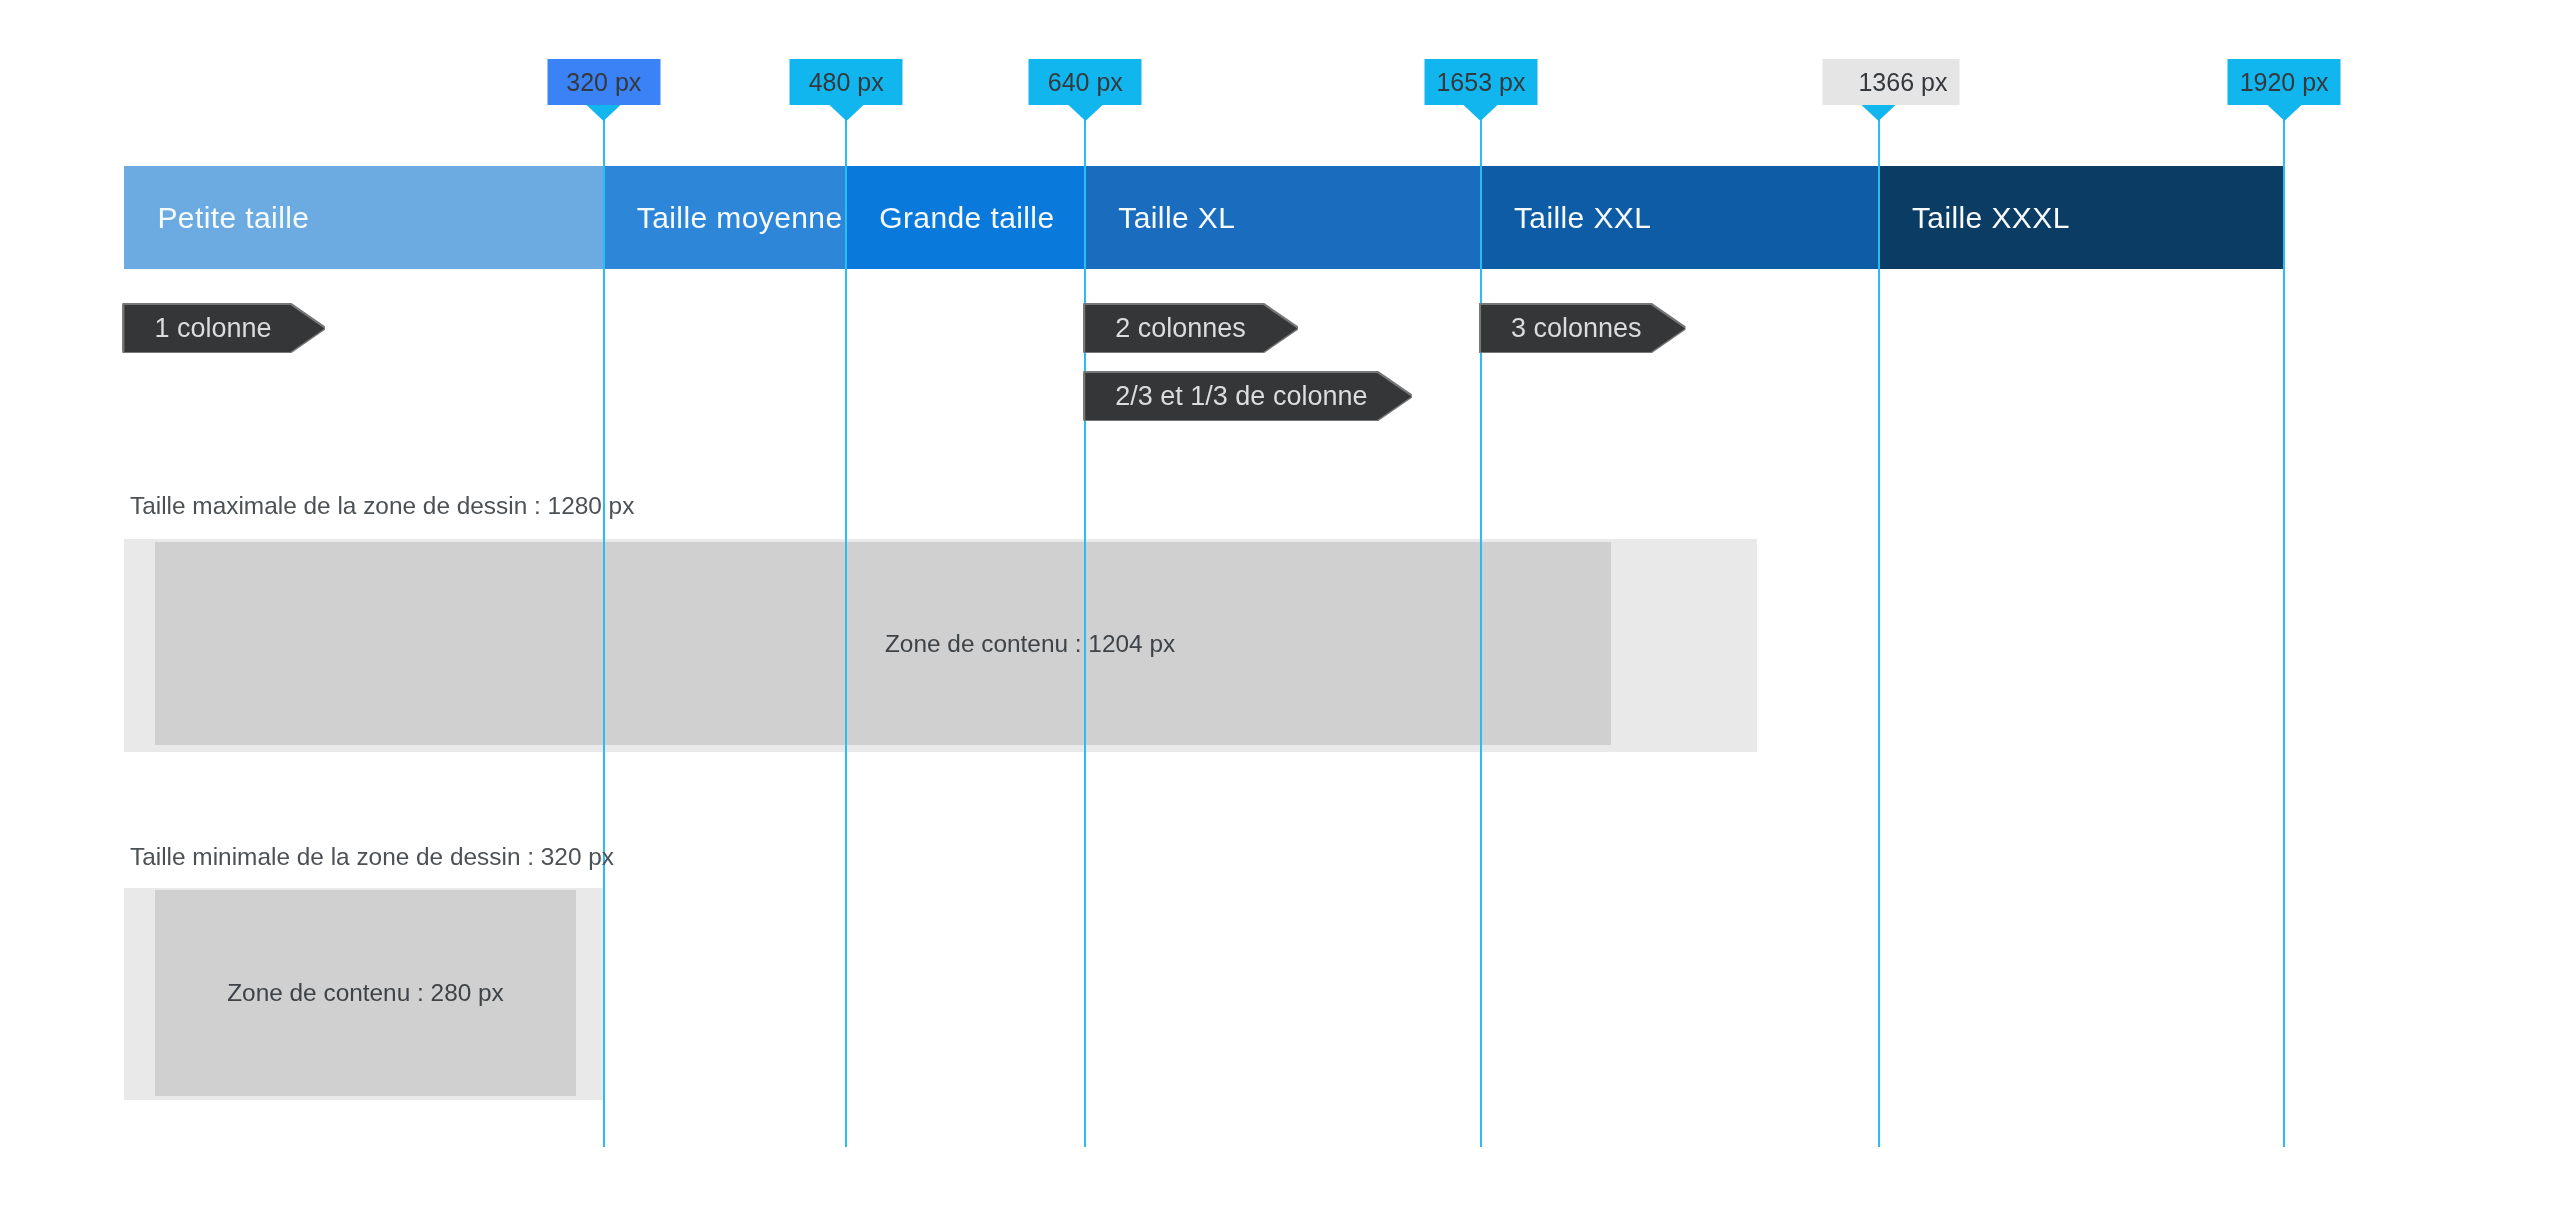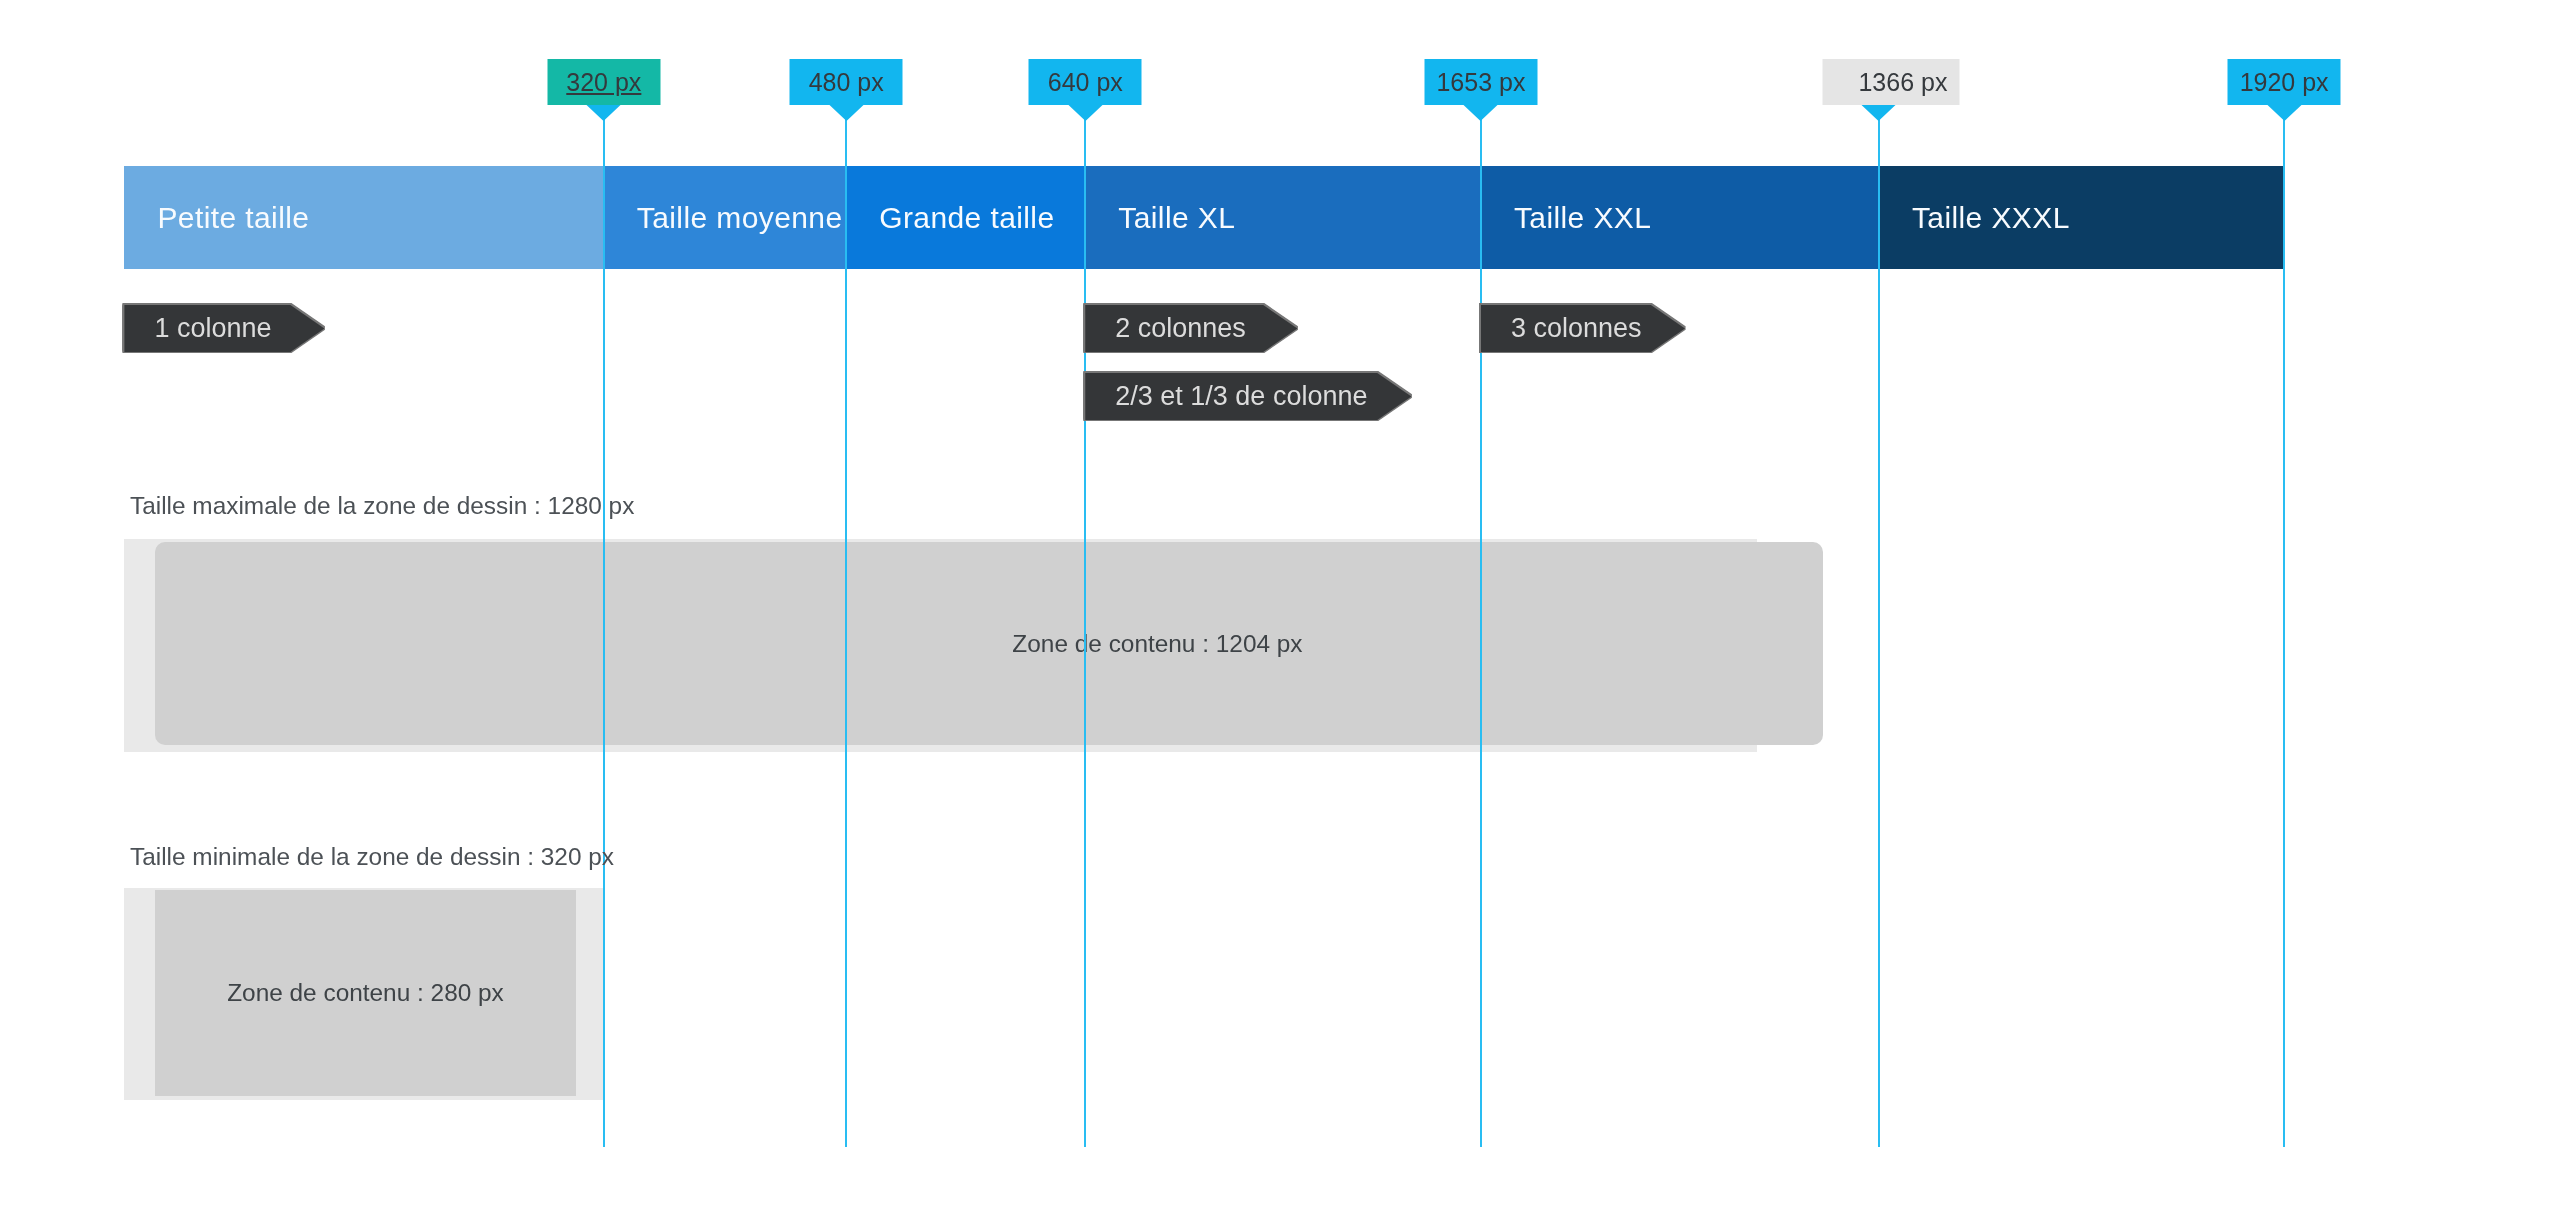--- a/index.html
+++ b/index.html
@@ -35,42 +35,42 @@
   
   .section-heading{position:absolute;left:130px;font-size:24.4px;color:#4C5156;z-index:2;}
   #max-heading{top:492px;}
   #min-heading{top:843px;}
 
   
   .canvas-outer{position:absolute;z-index:1;}
   .canvas-inner{position:absolute;}
   .zone-label{font-size:24.4px;white-space:nowrap;}
   #max-canvas-outer{left:124px;top:539px;width:1633px;height:213px;}
-  #max-content-inner{left:31px;top:3px;width:1668px;height:203px;border-radius:10px;}
+  #max-content-inner{left:31px;top:3px;width:1456px;height:203px;}
   #max-zone-label{position:absolute;left:60.1%;top:50%;transform:translate(-50%,-50%);}
   #min-canvas-outer{left:124px;top:888px;width:479px;height:212px;}
   #min-content-inner{left:31px;top:1.5px;width:421px;height:206px;
     display:flex;align-items:center;justify-content:center;}
 </style>
 </head>
 <body>
 
 <div id="stage">
 
   <div id="lines-layer">
       <div class="guide-line" style="left: calc(23.44% - 1.1px); background: rgb(41, 189, 242);"></div>
       <div class="guide-line" style="left: calc(32.85% - 1.1px); background: rgb(41, 189, 242);"></div>
       <div class="guide-line" style="left: calc(42.13% - 1.1px); background: rgb(41, 189, 242);"></div>
       <div class="guide-line" style="left: calc(57.49% - 1.1px); background: rgb(41, 189, 242);"></div>
       <div class="guide-line" style="left: calc(72.94% - 1.1px); background: rgb(41, 189, 242);"></div>
       <div class="guide-line" style="left: calc(88.67% - 1.1px); background: rgb(41, 189, 242);"></div>
     </div>
   <div id="flags-layer">
       <div class="flag" style="left: 23.44%;">
-        <div class="flag-box" style="background: #14b8a6; color: rgb(53, 57, 61); text-decoration: underline;">320 px</div>
+        <div class="flag-box" style="background: #3b82f6; color: rgb(53, 57, 61);">320 px</div>
         <div class="flag-pointer" style="border-top-color: rgb(18, 182, 239);"></div>
       </div>
       <div class="flag" style="left: 32.85%;">
         <div class="flag-box" style="background: rgb(18, 182, 239); color: rgb(53, 57, 61);">480 px</div>
         <div class="flag-pointer" style="border-top-color: rgb(18, 182, 239);"></div>
       </div>
       <div class="flag" style="left: 42.13%;">
         <div class="flag-box" style="background: rgb(18, 182, 239); color: rgb(53, 57, 61);">640 px</div>
         <div class="flag-pointer" style="border-top-color: rgb(18, 182, 239);"></div>
       </div>

